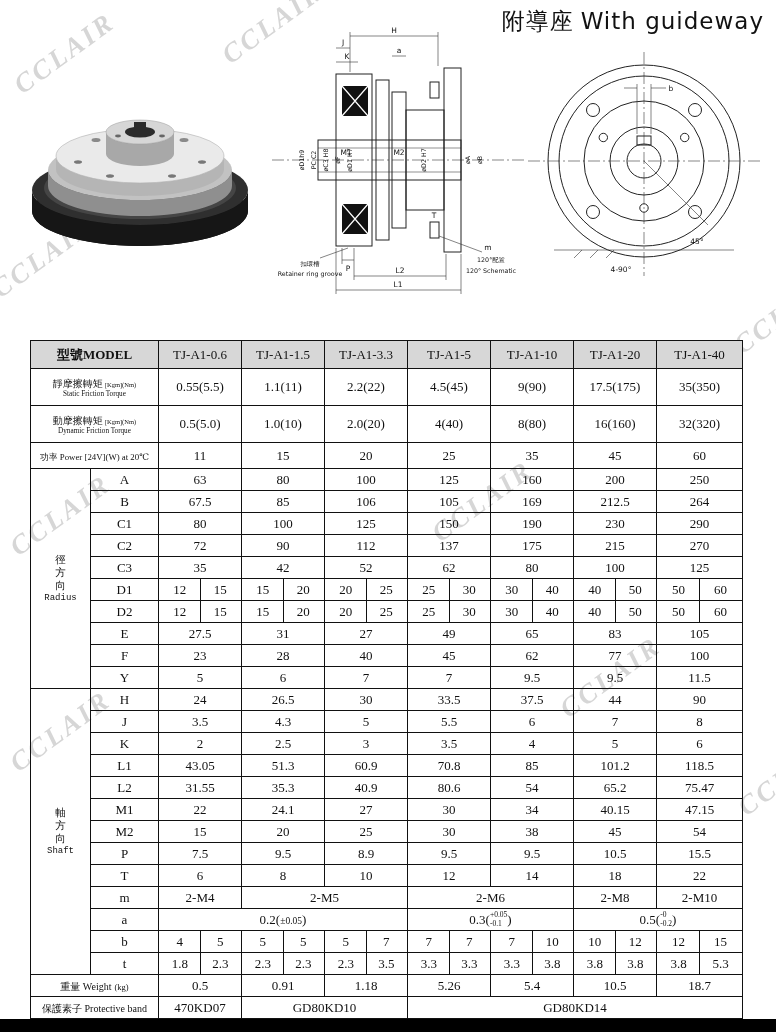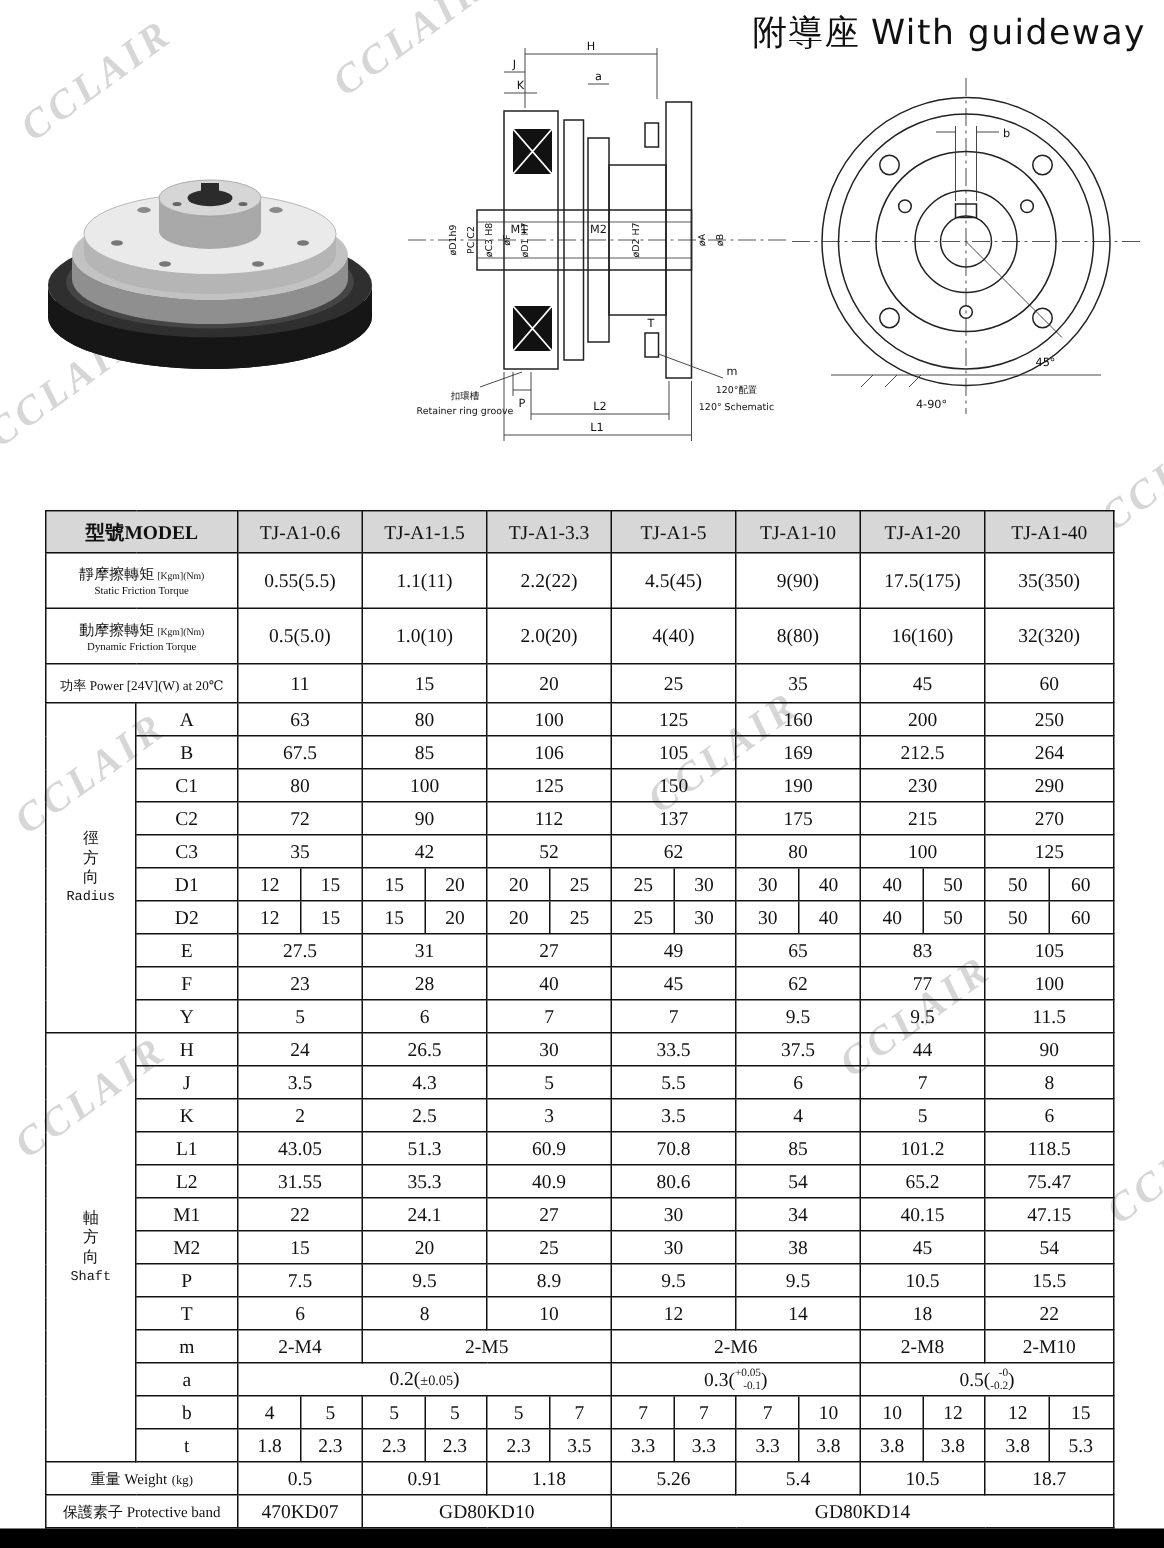--- a/index.html
+++ b/index.html
@@ -38,21 +38,21 @@
 .unit{font-size:6.5px;margin-left:2px}
 .unit2{font-size:8.5px;margin-left:3px}
 .en{display:block;font-size:7.2px;margin-top:1px}
 .groupcell{font-family:"DejaVu Sans",sans-serif;padding:2px 0}
 .gchar{font-size:10.5px;line-height:1.25}
 .gen{font-size:9px;margin-top:2px;font-family:Liberation Mono, monospace}
 .param{font-size:13px}
 .split{display:flex;min-height:20px;height:100%}
 .split span{flex:1;display:flex;align-items:center;justify-content:center;height:100%;min-height:20px}
 .split span+span{border-left:1px solid #111}
-.stack{display:inline-block;vertical-align:-1px;font-size:7.5px;line-height:1.1;text-align:right}
+.stack{display:inline-block;vertical-align:-1px;font-size:7.5px;line-height:1.1;text-align:left}
 .stack span{display:block}
 .tolsmall{font-size:9.5px}
 .bottom-bar{position:absolute;left:0;right:0;bottom:0;height:13px;background:#000;z-index:3}
 </style>
 </head>
 <body>
 
 <div class="watermark wm1">CCLAIR</div>
 <div class="watermark wm2">CCLAIR</div>
 <div class="watermark wm3">CCLAIR</div>

